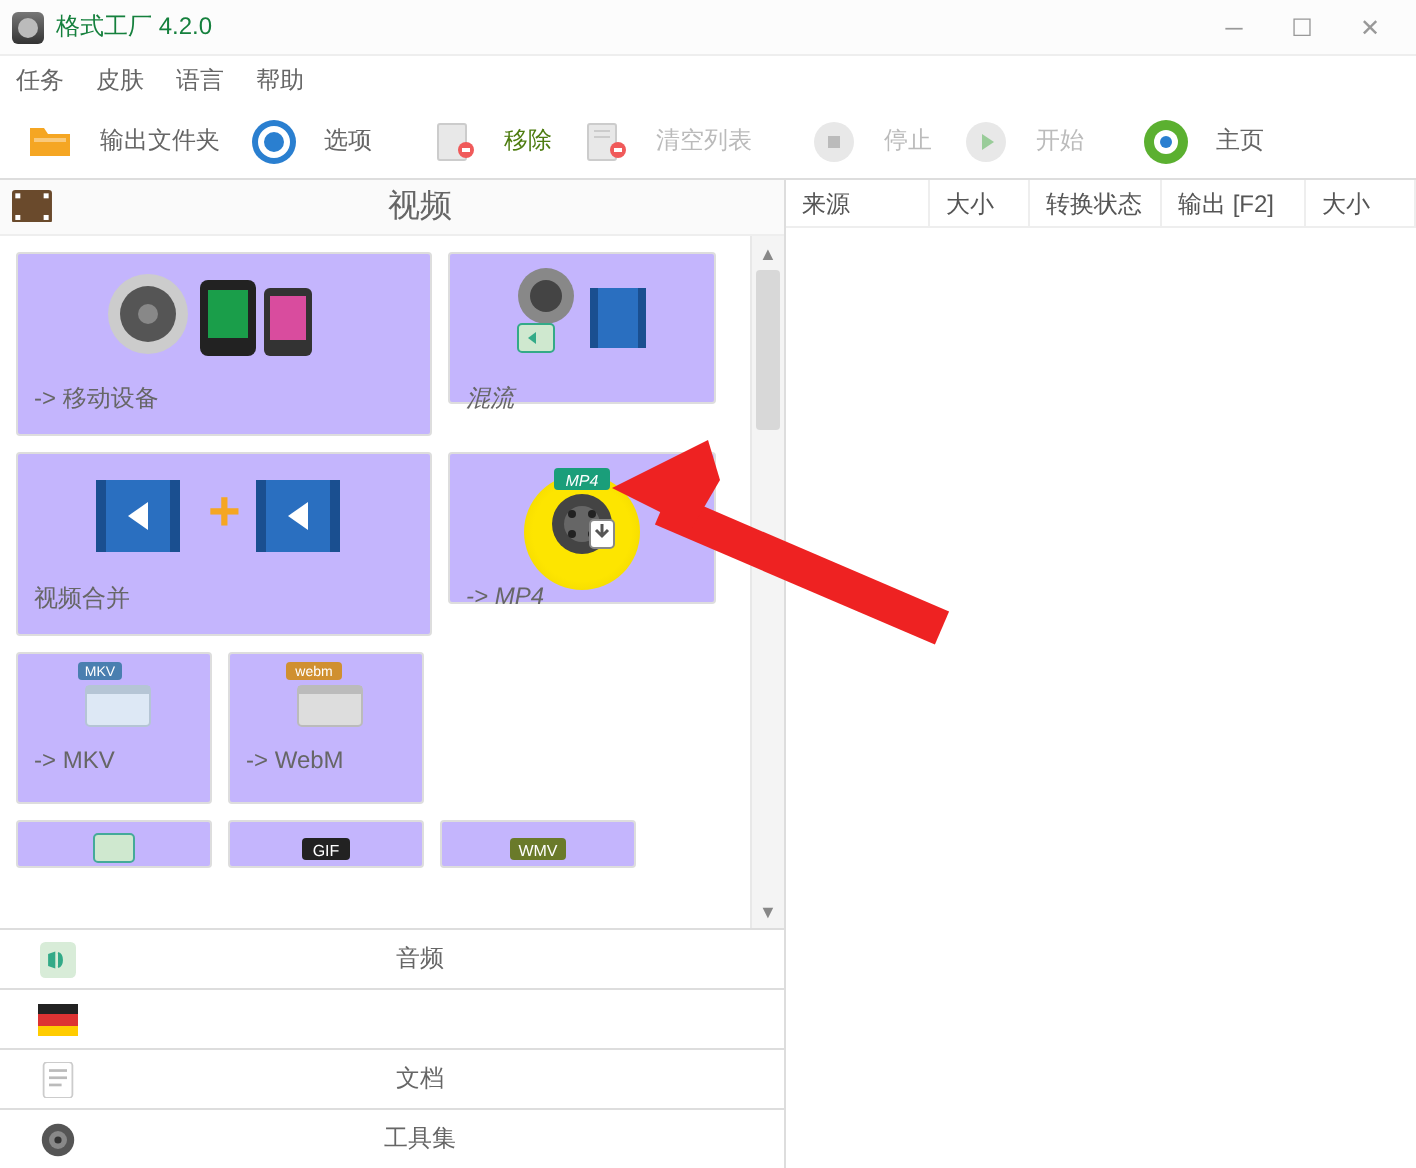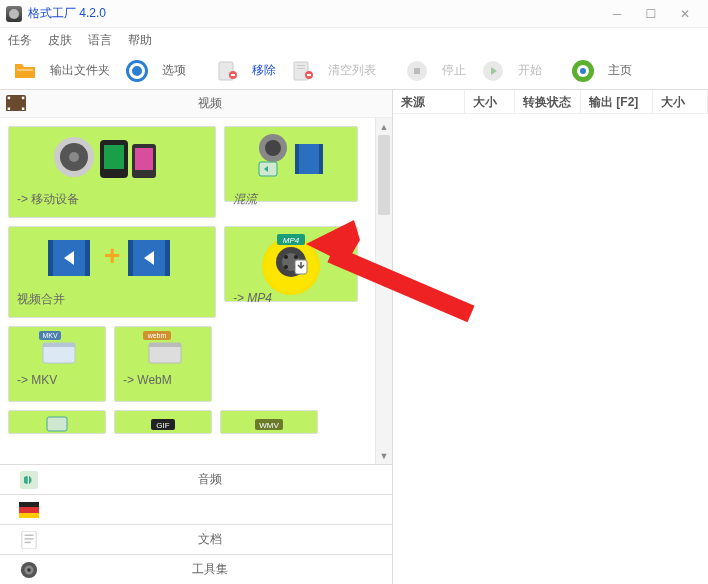--- a/index.html
+++ b/index.html
@@ -1,46 +1,46 @@
 <!DOCTYPE html>
 <html><head>
 <meta charset="utf-8">
 <style>
   * { box-sizing: border-box; margin: 0; padding: 0; font-family: "Microsoft YaHei", sans-serif; }
   body { background: #fff; width: 708px; height: 584px; overflow: hidden; position: relative; }
   
   .titlebar { height: 28px; display: flex; align-items: center; padding: 0 6px; background: #fcfcfc; border-bottom: 1px solid #eee; }
   .titlebar .appicon { width: 16px; height: 16px; margin-right: 6px; background: linear-gradient(#777,#333); border-radius: 3px; position: relative; }
   .titlebar .appicon::after { content:""; position:absolute; inset:3px; background:#bbb; border-radius:50%; }
-  .titlebar .title { font-size: 12px; color: #1d4ed8; }
+  .titlebar .title { font-size: 12px; color: #15803d; }
   .winctrl { margin-left: auto; display: flex; gap: 0; }
   .winctrl div { width: 34px; height: 22px; display:flex; align-items:center; justify-content:center; font-size: 12px; color: #999; }
   
   .menubar { height: 24px; display: flex; align-items: center; padding: 0 8px; gap: 16px; font-size: 12px; color: #666; }
   
   .toolbar { height: 38px; display: flex; align-items: center; padding: 0 6px; gap: 2px; font-size: 12px; color: #666; border-bottom: 1px solid #ddd; }
   .tbtn { display: flex; align-items: center; gap: 12px; padding: 2px 6px; }
   .ticon { width: 26px; height: 26px; display:flex; align-items:center; justify-content:center; }
   .ticon svg { width: 24px; height: 24px; }
   
   .workspace { display: flex; height: calc(584px - 28px - 24px - 38px); }
   
   .leftpanel { width: 393px; border-right: 1px solid #ddd; display: flex; flex-direction: column; background:#fff; }
-  .cathdr { height: 28px; display: flex; align-items: center; padding: 0 6px; border-bottom: 1px solid #eee; font-size: 12px; color: #666; background:#fafafa; }
+  .cathdr { height: 28px; display: flex; align-items: center; padding: 0 6px; border-bottom: 1px solid #eee; font-size: 16px; color: #666; background:#fafafa; }
   .cathdr .cic { width: 20px; height: 18px; margin-right: 8px; }
   .cathdr .clbl { flex: 1; text-align: center; }
   
   .catcontent { flex: 1; overflow: hidden; display: flex; }
   .tiles { flex: 1; padding: 8px; }
   .scrollbar { width: 17px; background: #f4f4f4; border-left: 1px solid #e8e8e8; position: relative; }
   .scrollbar .up, .scrollbar .down { height: 17px; display:flex; align-items:center; justify-content:center; font-size:9px; color:#888; }
   .scrollbar .thumb { position: absolute; top: 17px; left: 2px; right: 2px; height: 80px; background: #d8d8d8; border-radius: 2px; }
   
   .row { display: flex; gap: 8px; margin-bottom: 8px; }
-  .tile { background: #bef264; border: 1px solid #ddd; border-radius: 2px; position: relative; }
+  .tile { background: #c4b5fd; border: 1px solid #ddd; border-radius: 2px; position: relative; }
   .tile .ticon-lg { display:flex; align-items:center; justify-content:center; }
   .tile .lbl { font-size: 12px; color: #666; padding: 4px 8px 6px; }
   .wide { width: 208px; height: 92px; }
   .wide .ticon-lg { height: 60px; }
   .narrow { width: 134px; height: 76px; font-style: italic; }
   .narrow .ticon-lg { height: 60px; }
   .sm { width: 98px; height: 76px; }
   .sm .ticon-lg { height: 42px; }
   .stub { width: 98px; height: 24px; overflow:hidden; }
   .stub .ticon-lg{ height:24px; }
@@ -49,21 +49,21 @@
   .yhl { position: absolute; top: 10px; left: 50%; transform: translate(-50%,0); width: 58px; height: 58px; background: radial-gradient(circle,#fde500 60%,#e9ce00 100%); border-radius: 50%; z-index: 1; }
   .mp4tile .ticon-lg { position: relative; z-index: 2; }
   
   .catrows { }
   .catrow { display: flex; align-items: center; height: 30px; border-top: 1px solid #ddd; font-size: 12px; color: #555; padding: 0 18px; background:#fff; }
   .catrow .ic { width: 22px; height: 20px; margin-right: 6px; display:flex; align-items:center; justify-content:center; }
   .catrow .lbl { flex: 1; text-align: center; color:#666; }
   
   .rightpanel { flex: 1; }
   .listhdr { height: 24px; display: flex; align-items: stretch; font-size: 12px; color: #555; border-bottom: 1px solid #eee; }
-  .listhdr .col { padding: 4px 8px; border-right: 1px solid #eee; font-weight: bold; }
+  .listhdr .col { padding: 4px 8px; border-right: 1px solid #eee; }
   
   .redarrow { position: absolute; top: 204px; left: 306px; z-index: 50; pointer-events:none; }
 </style>
 </head>
 <body>
 
 <div class="titlebar">
   <div class="appicon"></div>
   <div class="title">格式工厂 4.2.0</div>
   <div class="winctrl">
@@ -93,21 +93,21 @@
   <div class="tbtn">
     <span class="ticon">
       <svg viewBox="0 0 24 24">
           <circle cx="12" cy="12" r="11" fill="#2a7fd0"></circle>
           <path fill="#fff" d="M12 4a8 8 0 1 0 0 16 8 8 0 0 0 0-16zm0 3a5 5 0 1 1 0 10 5 5 0 0 1 0-10z"></path>
         </svg>
     </span>
     <span>选项</span>
   </div>
   <div style="width:12px"></div>
-  <div class="tbtn" style="color:#1d4ed8">
+  <div class="tbtn" style="color:#4d7c0f">
     <span class="ticon">
       <svg viewBox="0 0 24 24">
           <rect x="4" y="3" width="14" height="18" rx="1" fill="#e8e8e8" stroke="#ccc"></rect>
           <rect x="14" y="12" width="8" height="8" rx="4" fill="#f05a5a"></rect>
           <path d="M16 16h4" stroke="#fff" stroke-width="2"></path>
         </svg>
     </span>
     <span>移除</span>
   </div>
   <div class="tbtn" style="color:#bbb">

